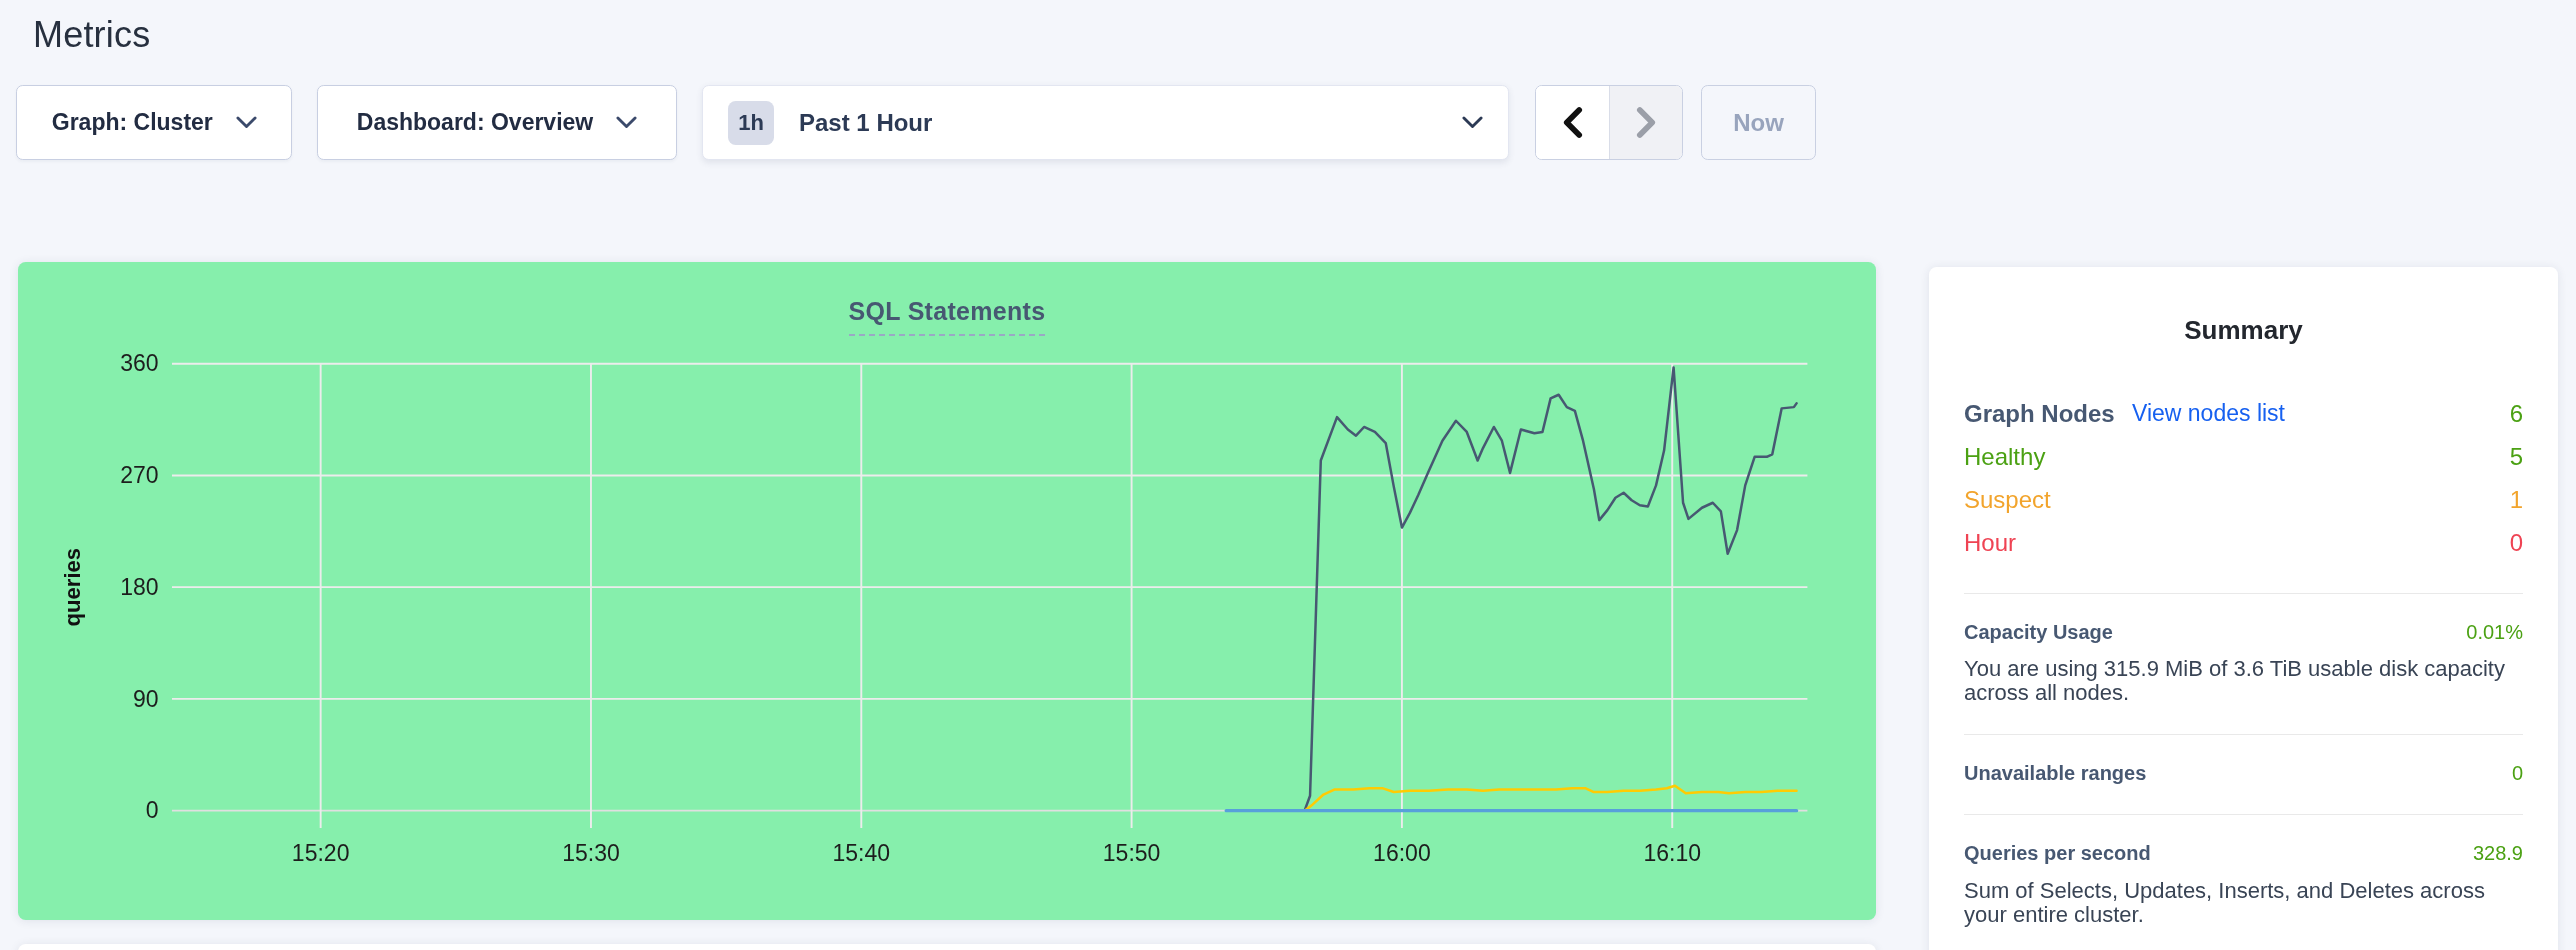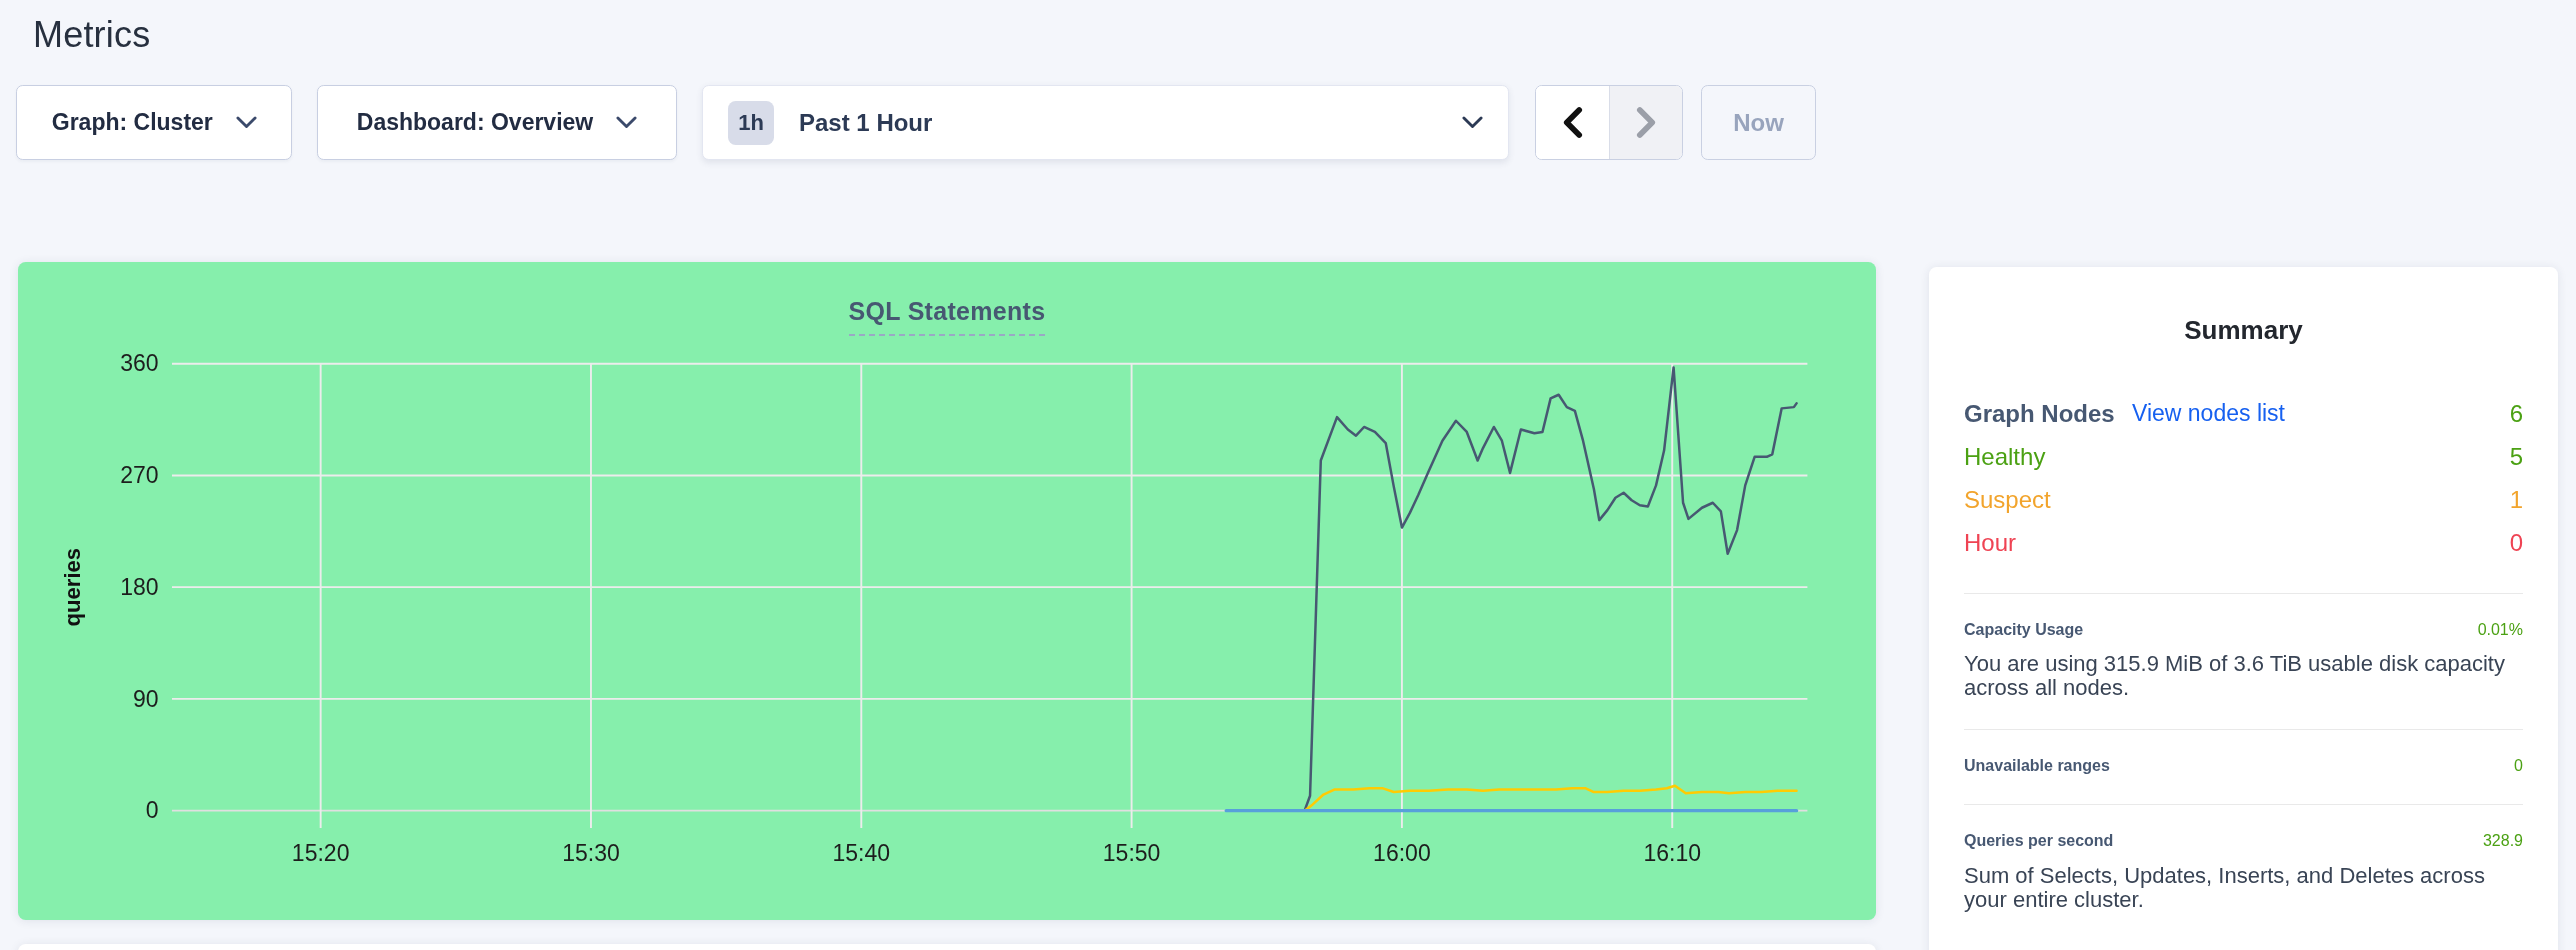--- a/index.html
+++ b/index.html
@@ -73,21 +73,21 @@
   .node-row { display:flex; align-items:center; height:43px; font-size:24px; }
   .node-row .grow { flex:1; }
   .lbl-strong { font-weight:700; color:#475872; }
   .nodes-link { margin-left:17.3px; color:#1660f0; font-weight:500; font-size:23px; cursor:pointer; text-decoration:none; }
   .green  { color:#4ba113; }
   .orange { color:#f2a42c; }
   .red    { color:#ef4353; }
   .val { font-weight:500; }
   .divider { border:none; border-top:1.9px solid #e9e9e9; margin-top:29px; }
   .stat-block { margin-top:27px; }
-  .stat-row { display:flex; align-items:center; font-size:16px;gap:10px; }
+  .stat-row { display:flex; align-items:center; font-size:20px;gap:10px; }
   .stat-row .grow { flex:1; }
   .stat-desc { margin-top:13.4px; font-size:22px; color:#394455; line-height:24px; }
   
   .next-card-peek {
     position:absolute; left:18px; top:944px; width:1858px; height:19px;
     background:#fff; border-radius:7.7px 7.7px 0 0; box-shadow:0 1px 9.6px rgba(40,50,80,.10);
   }
 </style>
 </head>
 <body>

